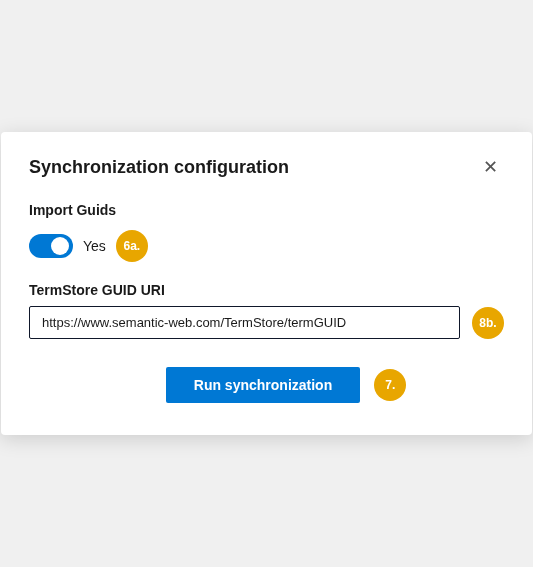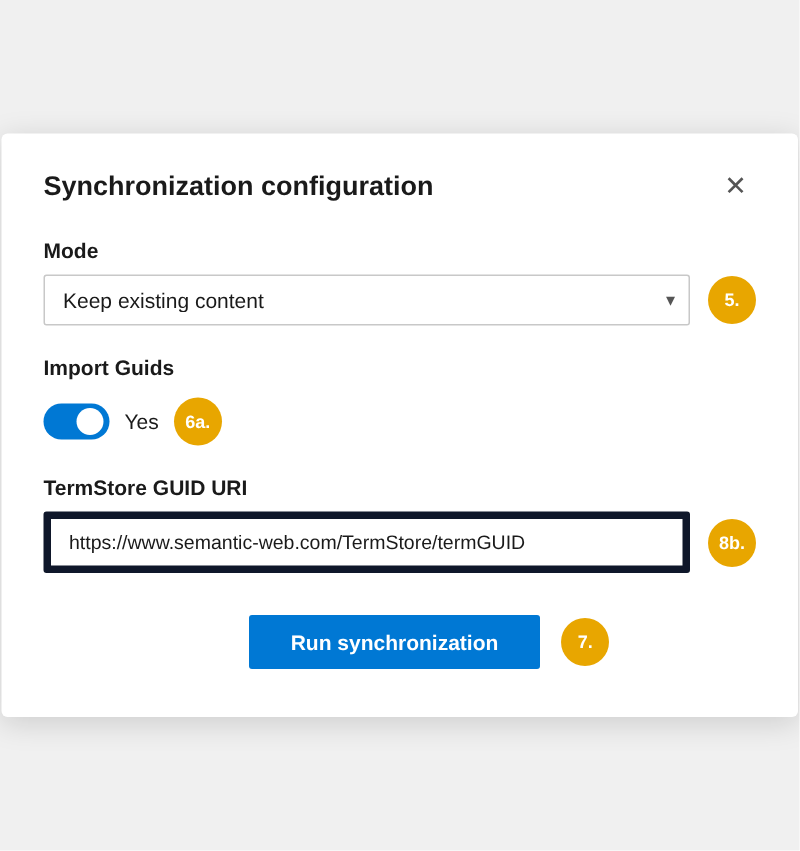--- a/index.html
+++ b/index.html
@@ -168,21 +168,21 @@
 
     .termstore-input-row {
       display: flex;
       align-items: center;
       gap: 12px;
     }
 
     .termstore-input {
       flex: 1;
       padding: 8px 12px;
-      border: 5px solid #0f172a;
+      border: 1px solid #0f172a;
       border-radius: 2px;
       font-size: 13px;
       color: #1a1a1a;
       outline: none;
     }
 
     .run-sync-row {
       display: flex;
       align-items: center;
       justify-content: center;
@@ -204,32 +204,20 @@
 </head>
 <body>
 
 <div class="dialog">
 
   <div class="dialog-header">
     <span class="dialog-title">Synchronization configuration</span>
     <button class="close-btn">✕</button>
   </div>
 
-  <div class="field-group">
-    <span class="field-label">Mode</span>
-    <div class="select-row">
-      <div class="select-wrapper">
-        <select class="mode-select">
-          <option>Keep existing content</option>
-        </select>
-        <span class="select-arrow">▾</span>
-      </div>
-      <div class="badge">5.</div>
-    </div>
-  </div>
 
   <div class="import-guids-section">
     <span class="field-label">Import Guids</span>
     <div class="toggle-row">
       <label class="toggle-switch">
         <input type="checkbox" checked="" style="">
         <span class="toggle-slider"></span>
       </label>
       <span class="toggle-label">Yes</span>
       <div class="badge">6a.</div>

